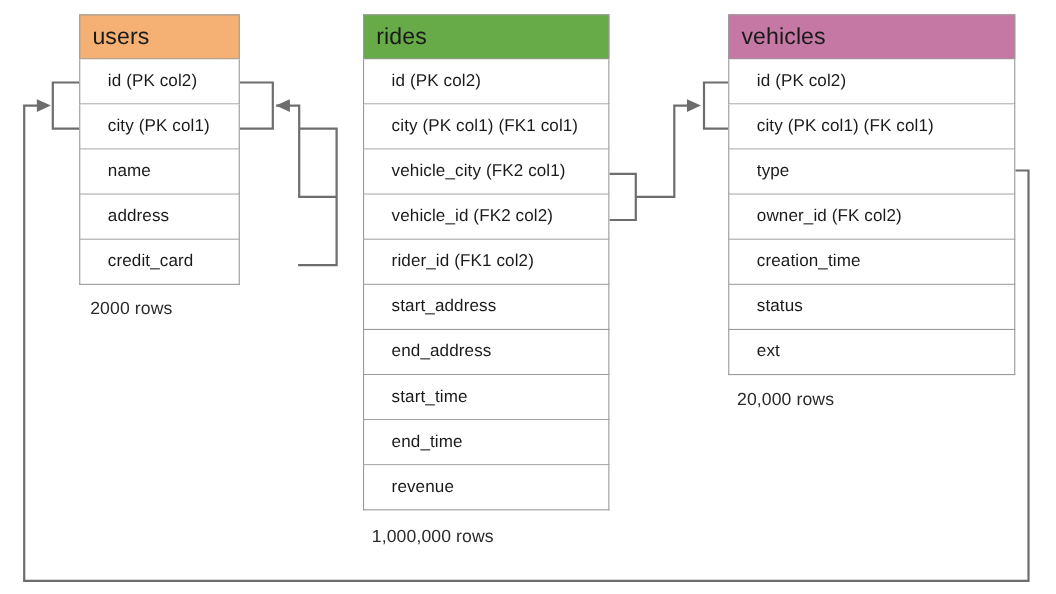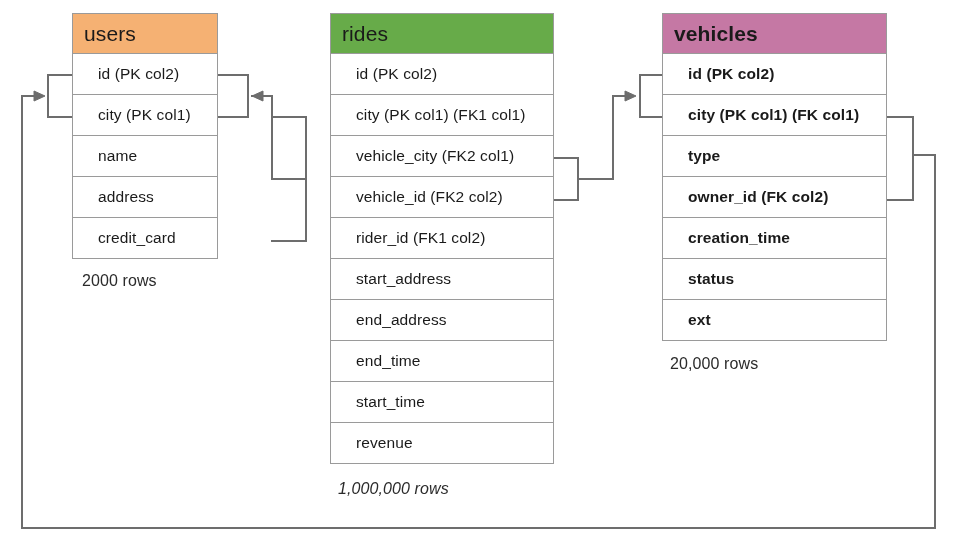--- a/index.html
+++ b/index.html
@@ -124,31 +124,31 @@
         <div class="tbl-row">
           <span>rider_id (FK1 col2)</span>
         </div>
         <div class="tbl-row">
           <span>start_address</span>
         </div>
         <div class="tbl-row">
           <span>end_address</span>
         </div>
         <div class="tbl-row">
-          <span>end_time</span>
+          <span>start_time</span>
         </div>
         <div class="tbl-row">
-          <span>start_time</span>
+          <span>end_time</span>
         </div>
         <div class="tbl-row">
           <span>revenue</span>
         </div>
       </div>
-      <div class="row-count" style="left: 338px; top: 480px; font-style: italic;">1,000,000 rows</div>
-      <div class="table-box" style="left: 662px; top: 13px; width: 225px; font-weight: bold;">
+      <div class="row-count" style="left: 338px; top: 480px;">1,000,000 rows</div>
+      <div class="table-box" style="left: 662px; top: 13px; width: 261px;">
         <div class="tbl-header" style="background: rgb(197, 120, 164);">
           <span>vehicles</span>
         </div>
         <div class="tbl-row">
           <span>id (PK col2)</span>
         </div>
         <div class="tbl-row">
           <span>city (PK col1) (FK col1)</span>
         </div>
         <div class="tbl-row">

